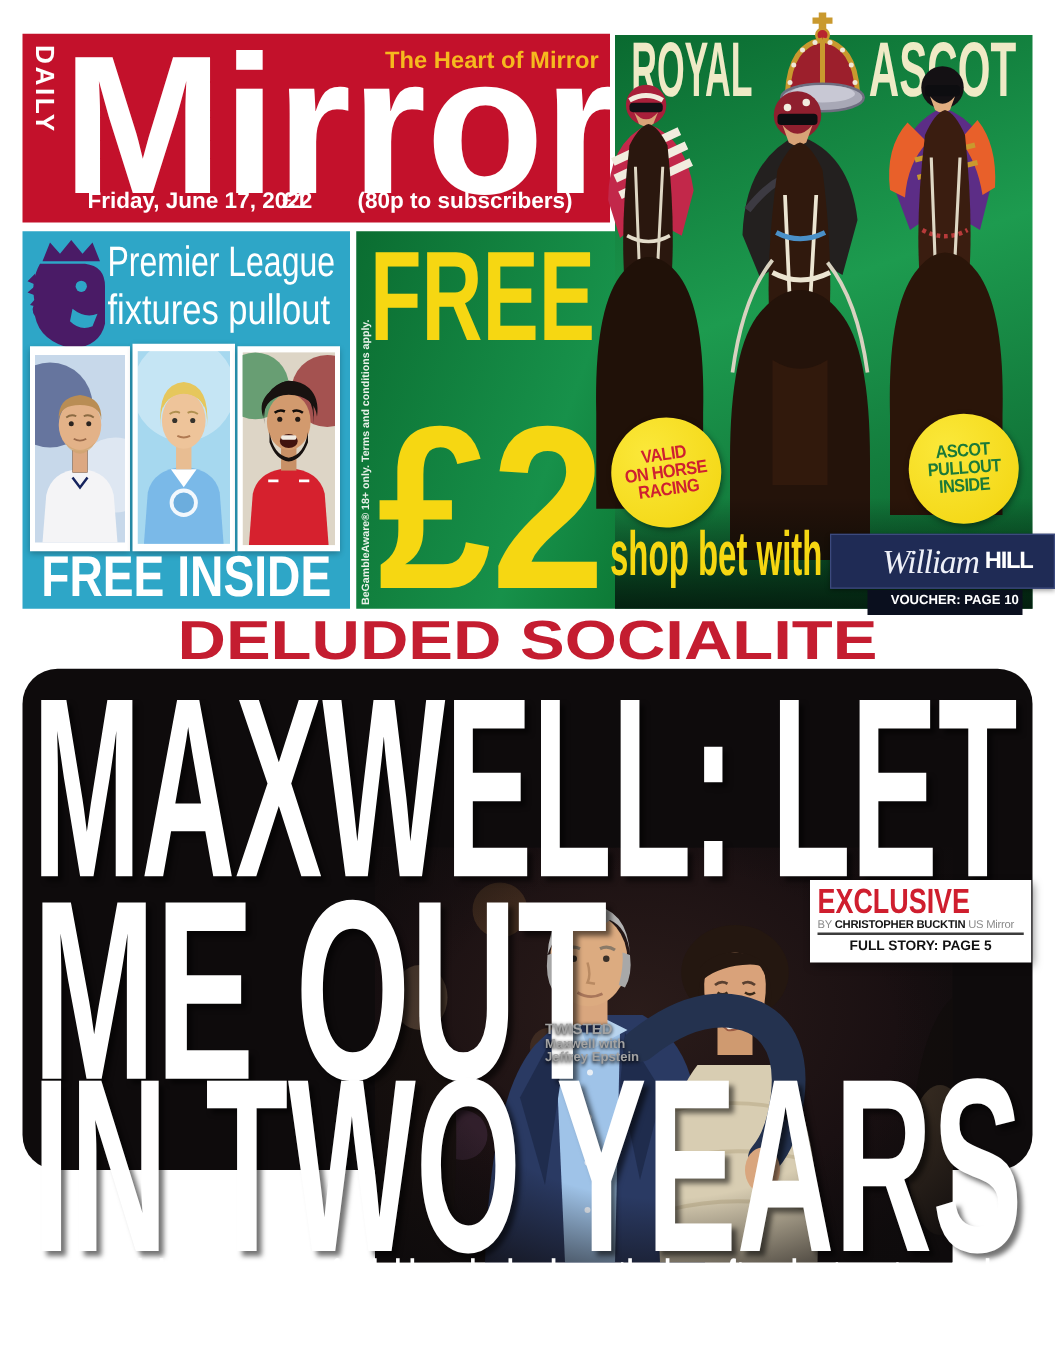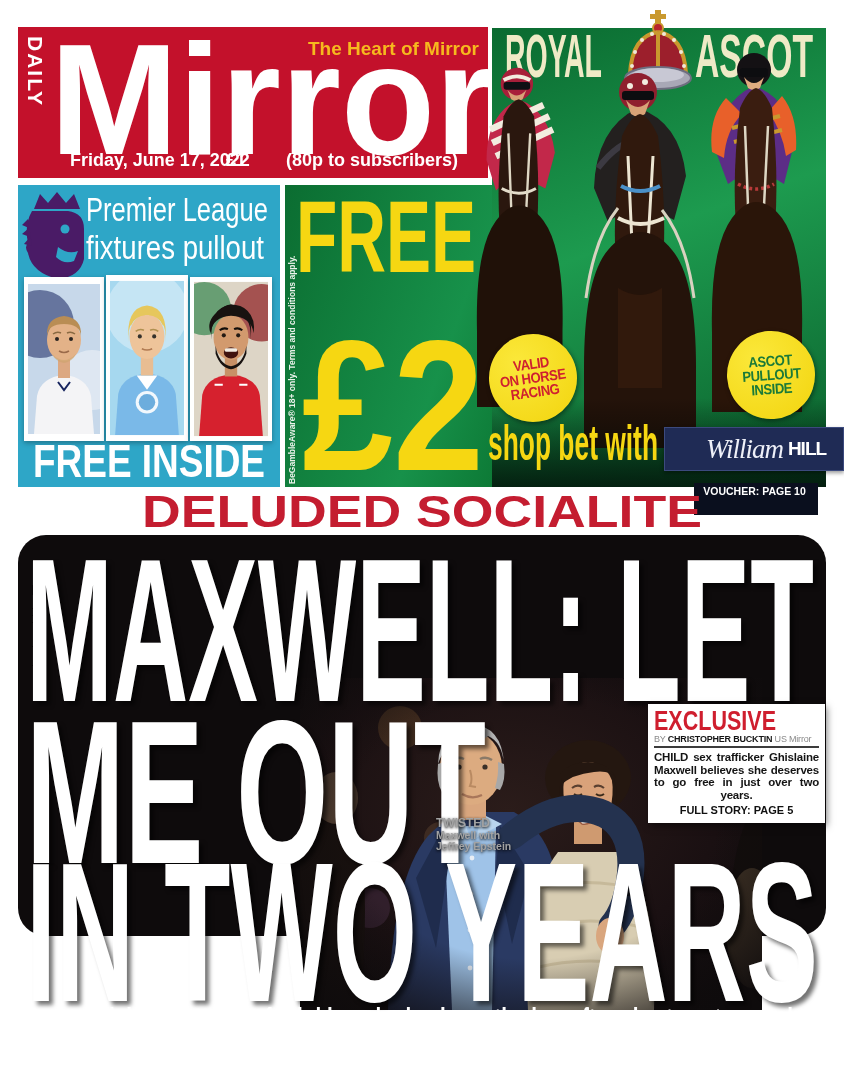--- a/index.html
+++ b/index.html
@@ -28,21 +28,21 @@
   #greenmid{left:285px;top:185px;width:207px;height:302px;background:linear-gradient(110deg,#0b6d31,#17914a 70%,#0d читается7a36);background:linear-gradient(110deg,#0b6d31,#17914a 70%,#0d7a36);}
   #greenright{left:492px;top:28px;width:334px;height:459px;background:linear-gradient(160deg,#0a6a30,#1d9b4f 45%,#0a5e2b);}
   #racing{left:0;top:0;width:334px;height:459px;overflow:visible;}
   #gamble{left:287px;top:484px;width:296px;height:12px;transform-origin:0 0;transform:rotate(-90deg);color:#eaf2ea;font-size:8.5px;font-weight:bold;white-space:nowrap;}
   #freesvg{left:294px;top:188px;width:186px;height:92px;}
   #amountsvg{left:300px;top:328px;width:190px;height:150px;}
   #shopsvg{left:486px;top:416px;width:178px;height:56px;}
   #whill{left:664px;top:427px;width:154px;height:42px;background:#1f2b55;border:1px solid #3c4a7e;display:flex;align-items:center;justify-content:center;box-shadow:0 2px 4px rgba(0,0,0,.4);padding-left:24px;}
   .wh-script{font-family:"Liberation Serif",serif;font-style:italic;font-size:27px;color:#eef0f8;letter-spacing:-1px;}
   .wh-bold{font-size:19px;font-weight:900;color:#fff;margin-left:5px;letter-spacing:-1px;}
-  #voucher{left:694px;top:483px;width:124px;height:32px;background:#0a0f1e;color:#fff;font-size:10.5px;font-weight:bold;text-align:center;line-height:16px;padding-right:3px;box-sizing:border-box;}
+  #voucher{left:694px;top:472px;width:124px;height:20px;background:#0a0f1e;color:#fff;font-size:10.5px;font-weight:bold;text-align:right;line-height:16px;padding-right:3px;box-sizing:border-box;}
   .badge{width:88px;height:88px;border-radius:50%;display:flex;flex-direction:column;justify-content:center;align-items:center;background:radial-gradient(circle at 35% 30%,#fbe83a,#f2d40e);box-shadow:1px 2px 5px rgba(0,0,0,.45);text-align:center;}
   .badge span{display:block;font-weight:bold;font-size:14.5px;line-height:14px;letter-spacing:-.5px;transform:scaleX(.9);}
   #validbadge{left:489px;top:334px;transform:rotate(-8deg);color:#cf2030;}
   #pulloutbadge{left:727px;top:331px;transform:rotate(-4deg);color:#1b7a38;}
 
   
   #kicker{left:18px;top:490px;width:808px;height:44px;}
 
   
   #blackbox{left:18px;top:535px;width:808px;height:401px;background:#0e0b0c;border-radius:28px;}
@@ -351,16 +351,15 @@
     <div class="cap-s">Maxwell with</div>
     <div class="cap-s">Jeffrey Epstein</div>
   </div>
 
   <div id="exclusive" class="abs">
     <svg id="exlabel" viewBox="0 0 163 26">
       <text x="0" y="22" font-size="28" font-weight="bold" fill="#cf1e2e" textLength="122" lengthAdjust="spacingAndGlyphs">EXCLUSIVE</text>
     </svg>
     <div id="byline"><span>BY </span><b>CHRISTOPHER BUCKTIN</b><span> US Mirror</span></div>
     <hr id="exrule">
-    <div id="intro">CHILD sex trafficker Ghislaine Maxwell believes she deserves to go free in just over two years.</div>
     <div id="exfooter">FULL STORY: PAGE 5</div>
   </div>
 </div>
 
 </body></html>

